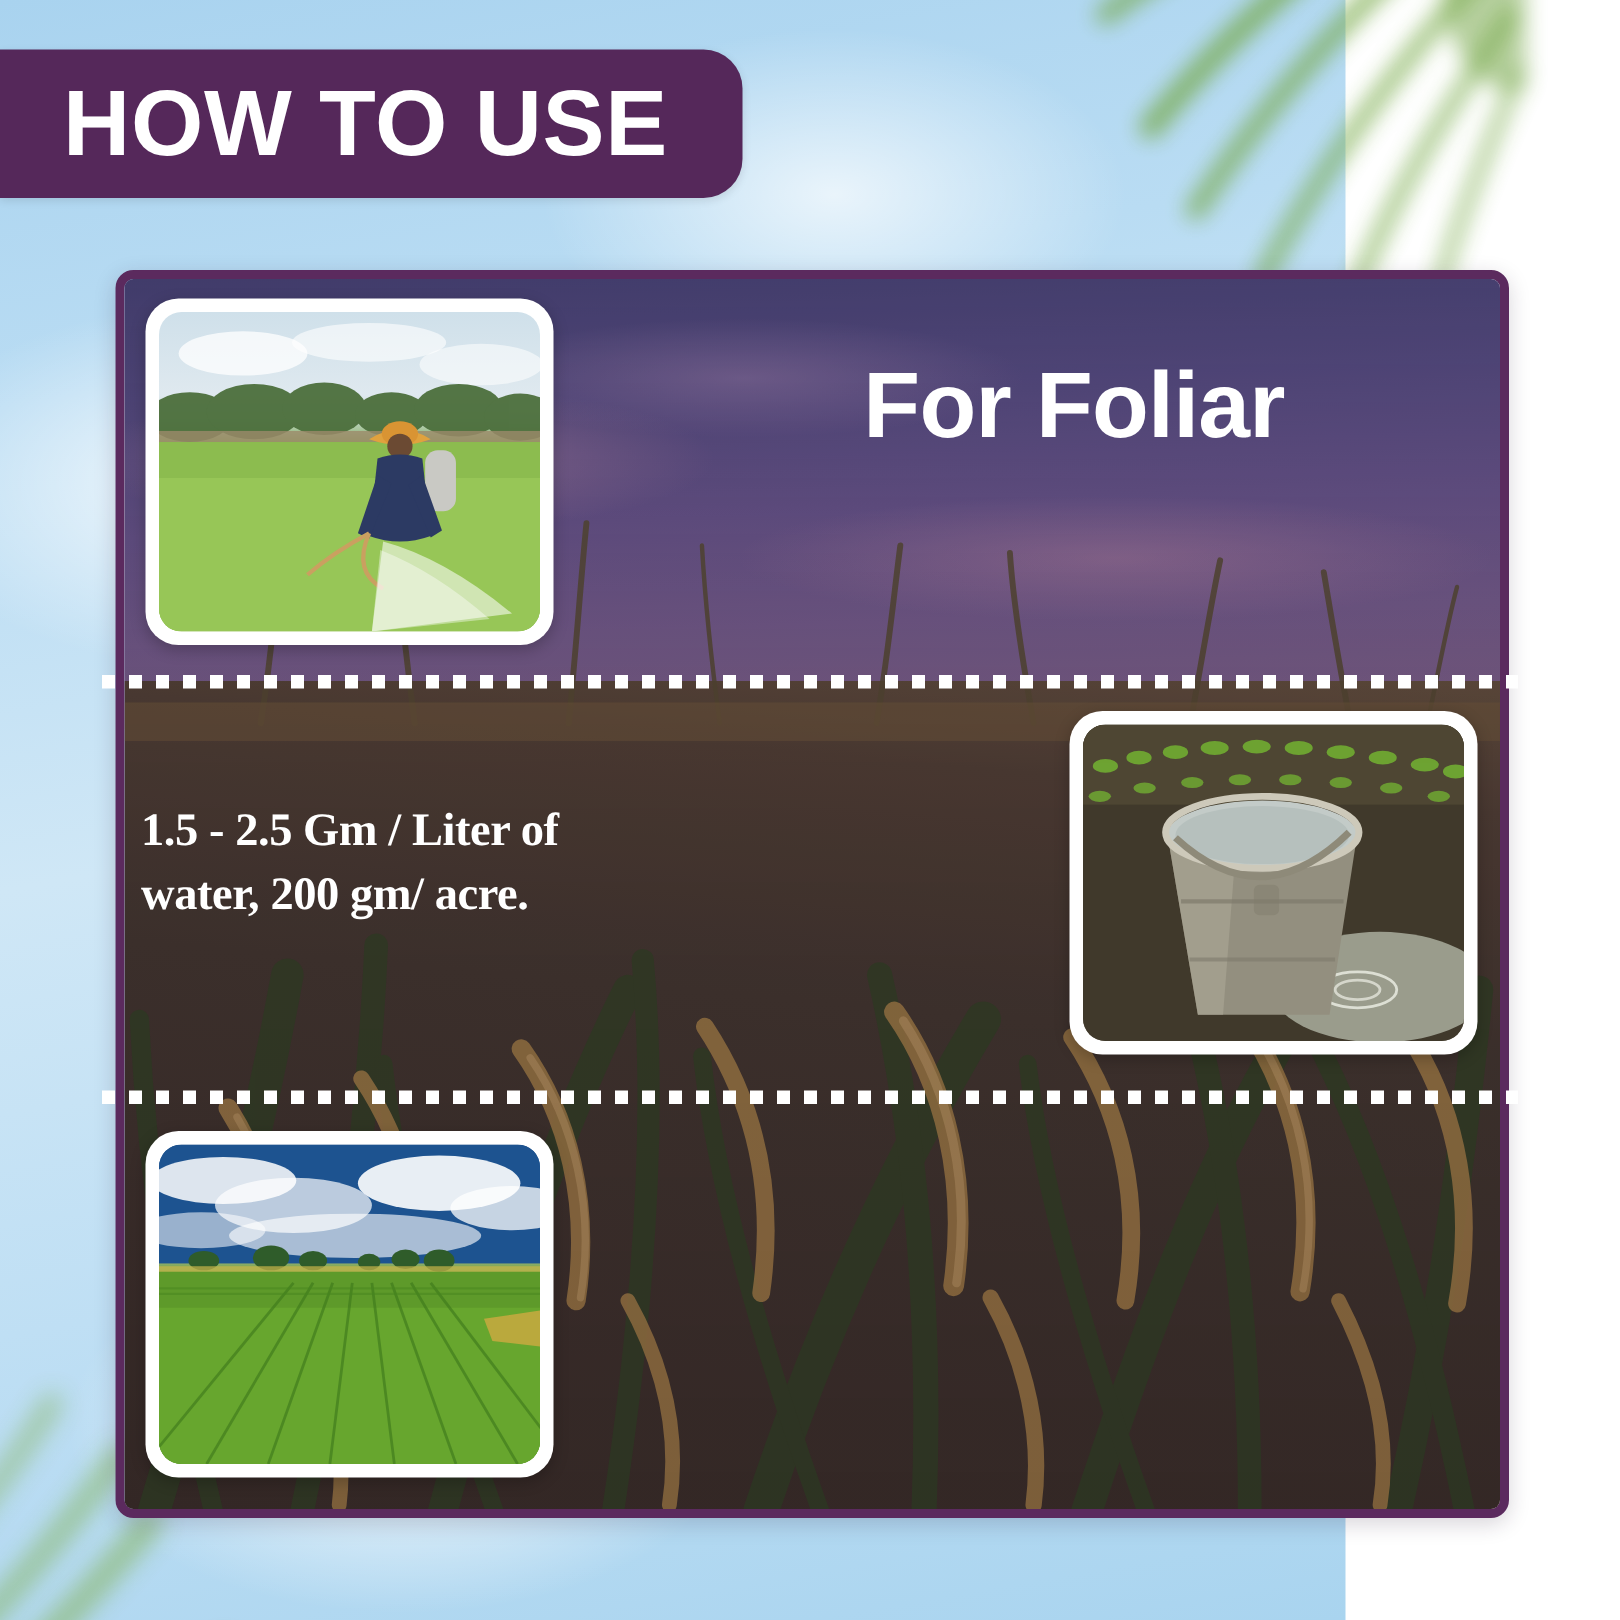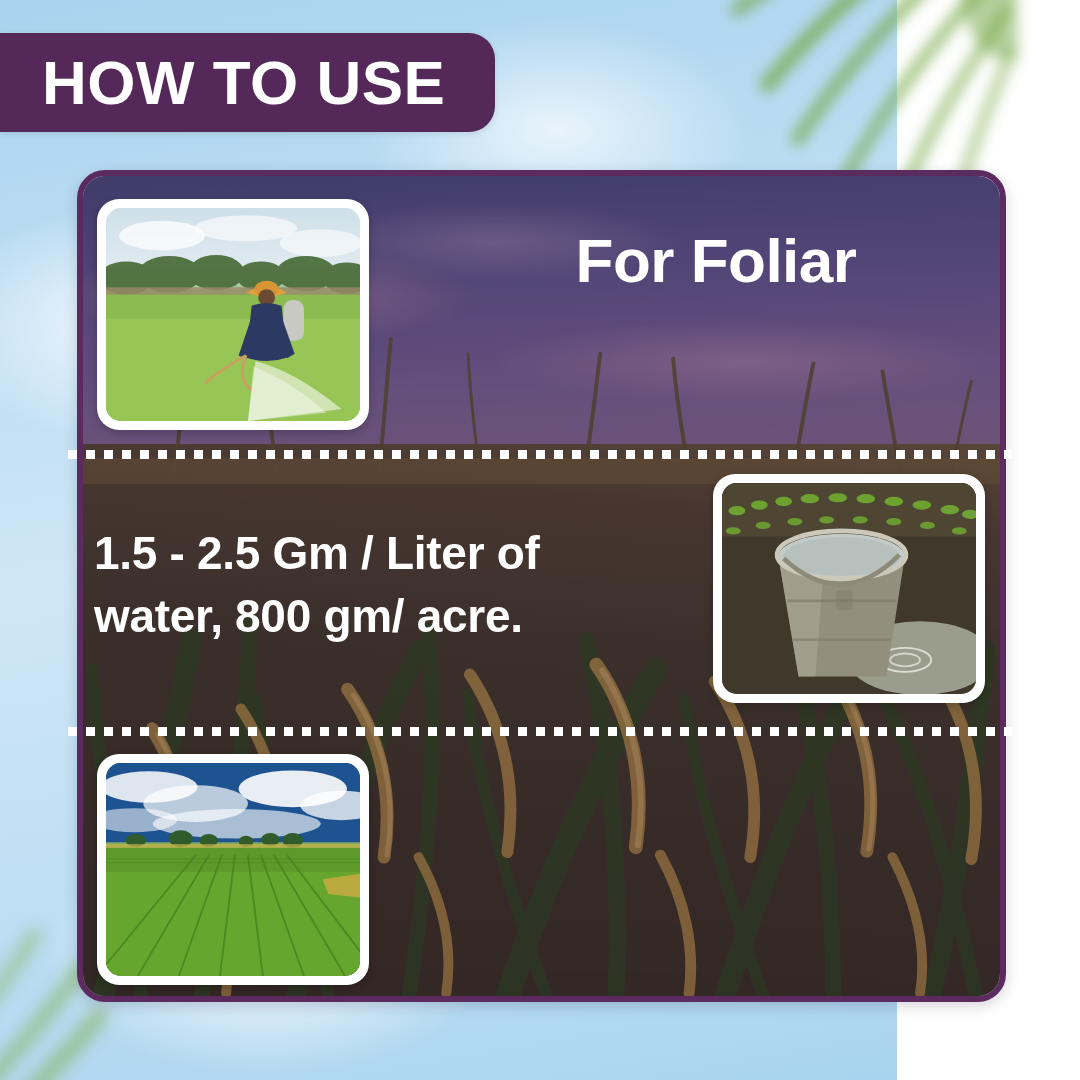--- a/index.html
+++ b/index.html
@@ -54,23 +54,23 @@
     font-size:62px;
     font-weight:bold;
     letter-spacing:.5px;
     line-height:1;
     white-space:nowrap;
   }
 
   
   .card{
     position:absolute;
-    left:77px; top:170px;
+    left:77px; top:180px;
     width:929px; height:832px;
-    border-radius:28px;
+    border-radius:12px;
     border:6px solid #5b2a5e;
     overflow:hidden;
     box-shadow:0 4px 14px rgba(40,20,50,.18);
   }
 
   
   .card-bg{ position:absolute; inset:0; }
 
   .card-sky{
     position:absolute; left:0; right:0; top:0; height:300px;
@@ -153,24 +153,25 @@
     font-size:62px;
     font-weight:bold;
     line-height:1.12;
     letter-spacing:-.5px;
   }
   .dosage{
     position:absolute;
     left:88px; top:520px;
     width:560px;
     color:#ffffff;
-    font-size:46px;
+    font-size:31px;
     font-weight:bold;
     line-height:1.38;
     letter-spacing:-.3px;
+    font-family:Liberation Serif, serif;
   }
 </style>
 </head>
 <body>
 
 <div class="stage">
 
   <svg class="palm-tr" viewBox="0 0 430 400" preserveAspectRatio="none">
     <g fill="none" stroke="#74a844" stroke-linecap="round">
       <path d="M400 30 C330 70 250 130 180 215" stroke-width="15" opacity=".85"></path>
@@ -270,21 +271,21 @@
 
       <div class="card-tint"></div>
     </div>
 
     <div class="headline" style="left:383px;top:50px;">
       <div>For Foliar</div>
     </div>
 
     <div class="dosage" style="left:11px;top:346px;">
       <div>1.5 - 2.5 Gm / Liter of</div>
-      <div>water, 800 gm/ acre.</div>
+      <div>water, 200 gm/ acre.</div>
     </div>
   </div>
 
   <div class="divider d1"></div>
   <div class="divider d2"></div>
 
   <div class="thumb thumb-spray">
     <div class="inner">
       <div class="ph-spray"></div>
       <svg viewBox="0 0 272 231" preserveAspectRatio="none" style="position:absolute;inset:0;width:100%;height:100%;">

